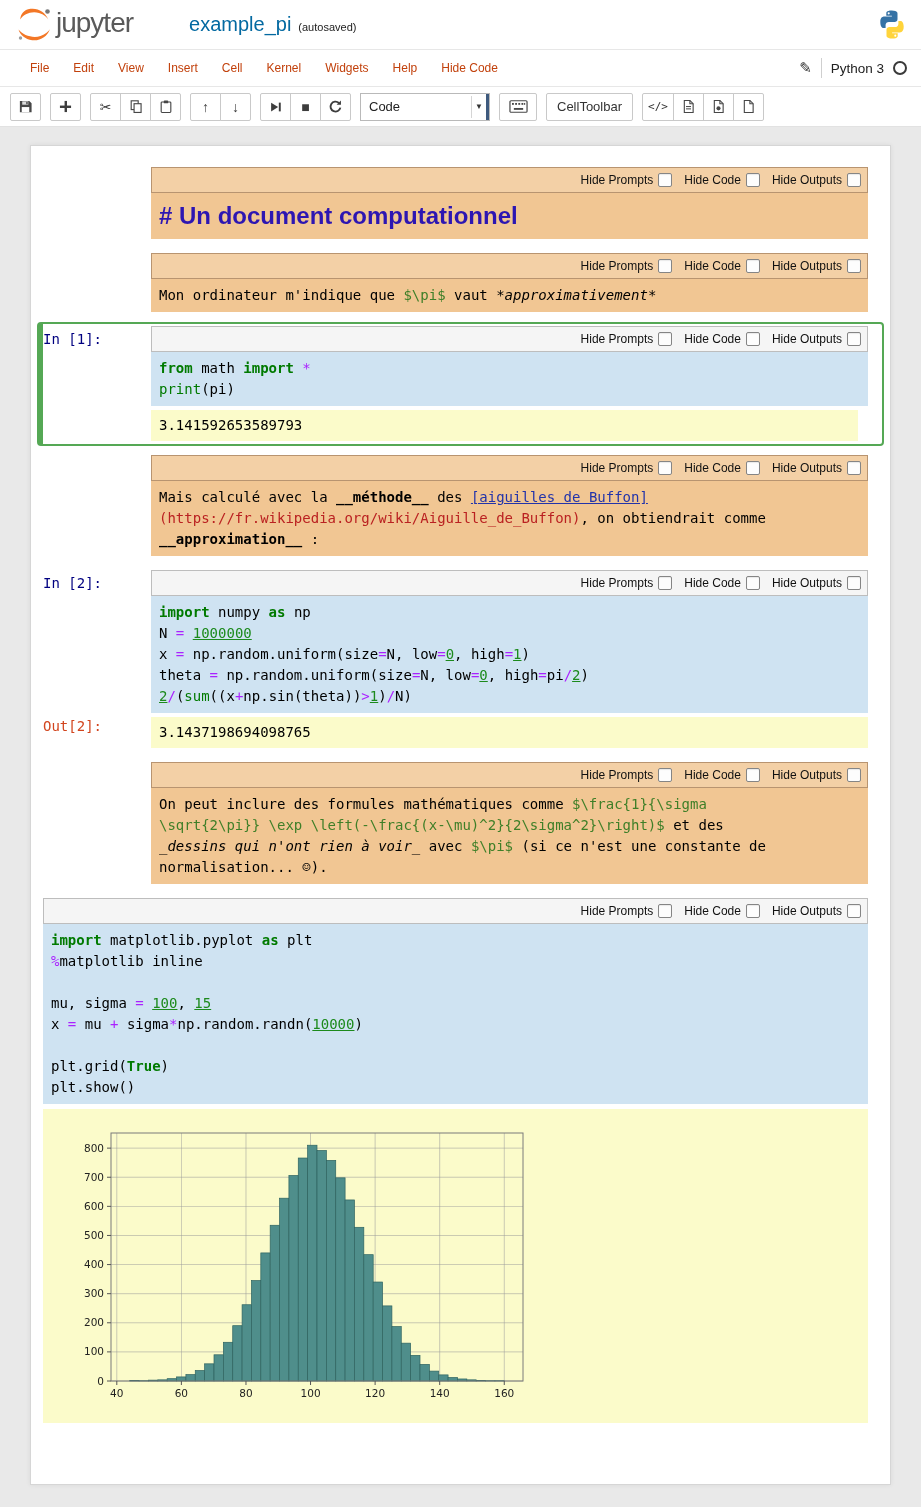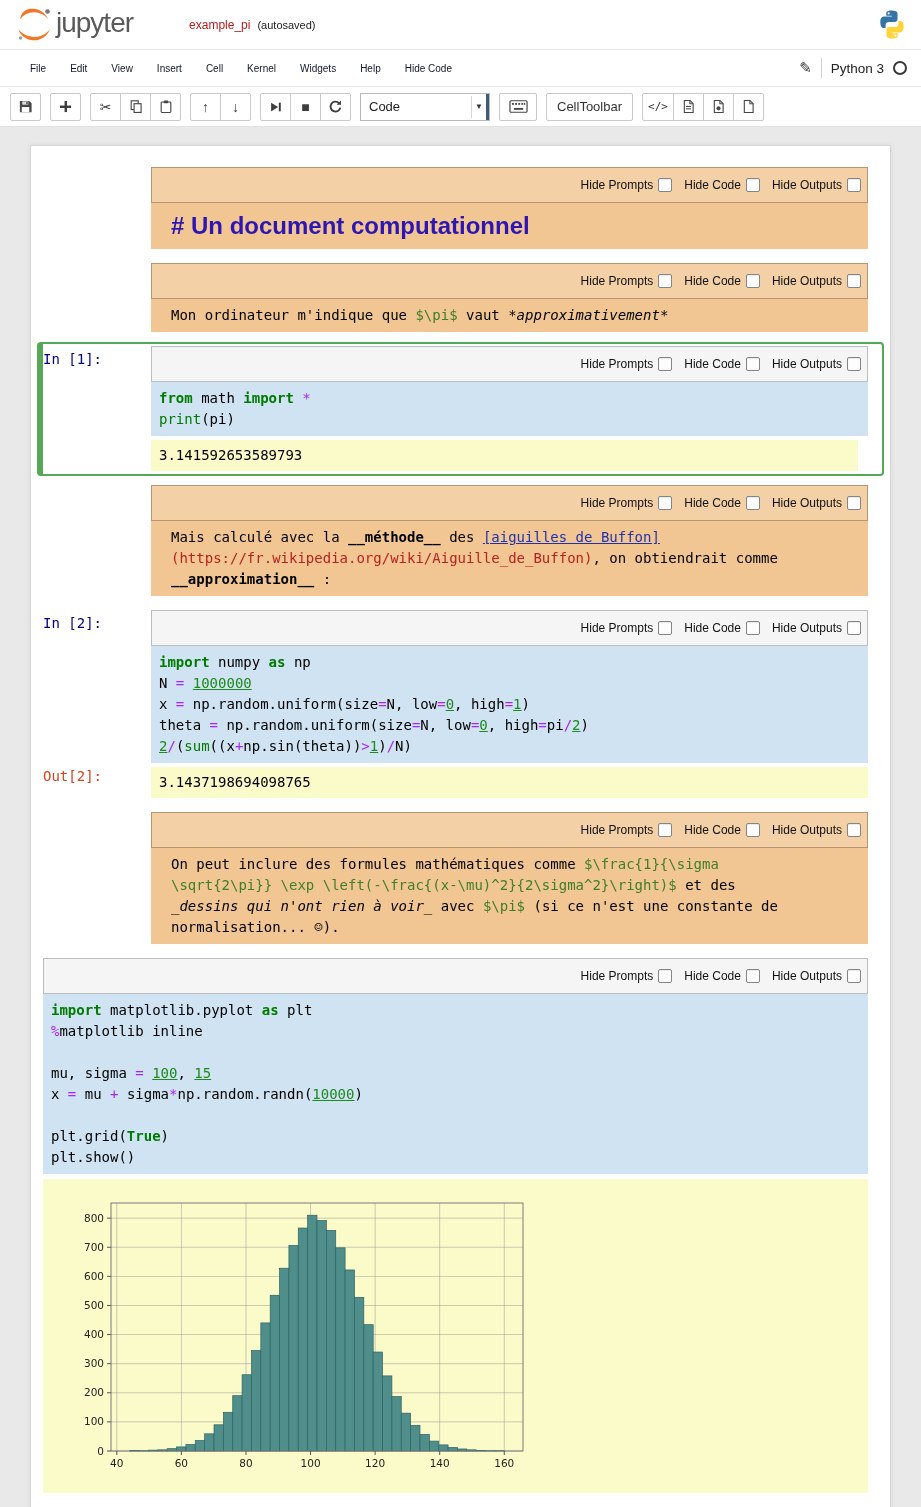--- a/index.html
+++ b/index.html
@@ -5,27 +5,27 @@
   * { box-sizing: border-box; }
   html,body { margin:0; padding:0; }
   body { width:921px; height:1507px; overflow:hidden; font-family:"Liberation Sans",sans-serif; background:#eaeaea; }
   #app { width:921px; height:1507px; position:relative; }
 
   
   #nb-header { height:50px; background:#fff; display:flex; align-items:center; padding:0 14px; border-bottom:1px solid #e7e7e7; }
   .logo { display:flex; align-items:center; }
   .logo-word { font-size:28px; color:#5a5a5a; letter-spacing:-1px; margin-left:2px; position:relative; top:-2px; }
   .nb-title-wrap { margin-left:56px; display:flex; align-items:baseline; }
-  .nb-title { font-size:12px; color:#b91c1c; }
+  .nb-title { font-size:20px; color:#0369a1; }
   .autosaved { font-size:11px; color:#222; margin-left:7px; }
   .py-logo { margin-left:auto; }
 
   
   #menubar { height:37px; background:#fff; display:flex; align-items:center; padding:0 10px 0 18px; border-bottom:1px solid #e7e7e7; }
-  .menu-item { font-size:10px; color:#0f172a; padding:0 12px; cursor:pointer; }
+  .menu-item { font-size:12px; color:#c2410c; padding:0 12px; cursor:pointer; }
   .menu-right { margin-left:auto; display:flex; align-items:center; gap:9px; padding-right:4px; }
   .pencil { font-size:15px; color:#333; }
   .vsep { width:1px; height:20px; background:#cfcfcf; }
   .kernel-name { font-size:13.5px; color:#222; }
   .kernel-circle { width:14px; height:14px; border:2px solid #3a3a3a; border-radius:50%; }
 
   
   #toolbar { height:40px; background:#fff; display:flex; align-items:center; padding:0 10px; gap:9px; border-bottom:1px solid #e2e2e2; }
   .tgroup { display:flex; }
   .tbtn { height:28px; min-width:31px; display:flex; align-items:center; justify-content:center; background:#fff; border:1px solid #c9c9c9; border-radius:2px; font-size:13px; color:#333; cursor:pointer; padding:0 5px; }
@@ -46,30 +46,30 @@
   
   .cell { border:2px solid transparent; border-left:6px solid transparent; border-radius:4px; margin:5px 6px; padding:2px 4px 3px 0; }
   .cell.selected { border-color:#55a855; }
   .crow { display:flex; }
   .prompt { width:108px; flex:none; text-align:left; padding:5px 10px 0 0; font-family:"DejaVu Sans Mono",monospace; font-size:14px; }
   .prompt.in { color:#000080; }
   .prompt.out { color:#d2451e; }
   .cbody { flex:1; min-width:0; margin-right:10px; }
   .cbody.mdbg { background:#f1c693; }
 
-  .celltoolbar { height:36px; display:flex; align-items:center; justify-content:flex-end; border:1px solid #bdbdbd; padding:0 4px; }
+  .celltoolbar { height:26px; display:flex; align-items:center; justify-content:flex-end; border:1px solid #bdbdbd; padding:0 4px; }
   .code .celltoolbar { background:#f5f5f5; }
   .md .celltoolbar { background:rgba(255,255,255,0.18); border-color:#b practically; }
   .md .celltoolbar { border-color:#b89470; }
   .ctlbl { font-size:12px; color:#111; }
   .cb { width:14px; height:14px; background:#fdfdfd; border:1px solid #858585; border-radius:2px; margin:0 12px 0 5px; box-shadow:inset 0 1px 1px rgba(0,0,0,.08); cursor:pointer; }
   .cb:last-child { margin-right:2px; }
 
   .input-area { background:#cfe3f2; padding:6px 8px; font-family:"DejaVu Sans Mono",monospace; font-size:14px; line-height:21px; color:#000; }
-  .md-area { padding:6px 20px; font-family:"DejaVu Sans Mono",monospace; font-size:14px; line-height:21px; color:#000; }
+  .md-area { padding:6px 8px; font-family:"DejaVu Sans Mono",monospace; font-size:14px; line-height:21px; color:#000; }
   .line { white-space:pre-wrap; }
 
   .outbox { background:#fbfbca; padding:5px 8px; font-family:"DejaVu Sans Mono",monospace; font-size:14px; line-height:21px; color:#000; margin-top:4px; }
   .crow .outbox { flex:1; min-width:0; margin-right:10px; }
   .fig { background:#fbfbca; margin-top:5px; padding:14px 8px 8px 22px; }
 
   
   .kw { color:#007a00; font-weight:bold; }
   .bi { color:#007a00; }
   .num { color:#1c8a1c;text-decoration:underline; }

